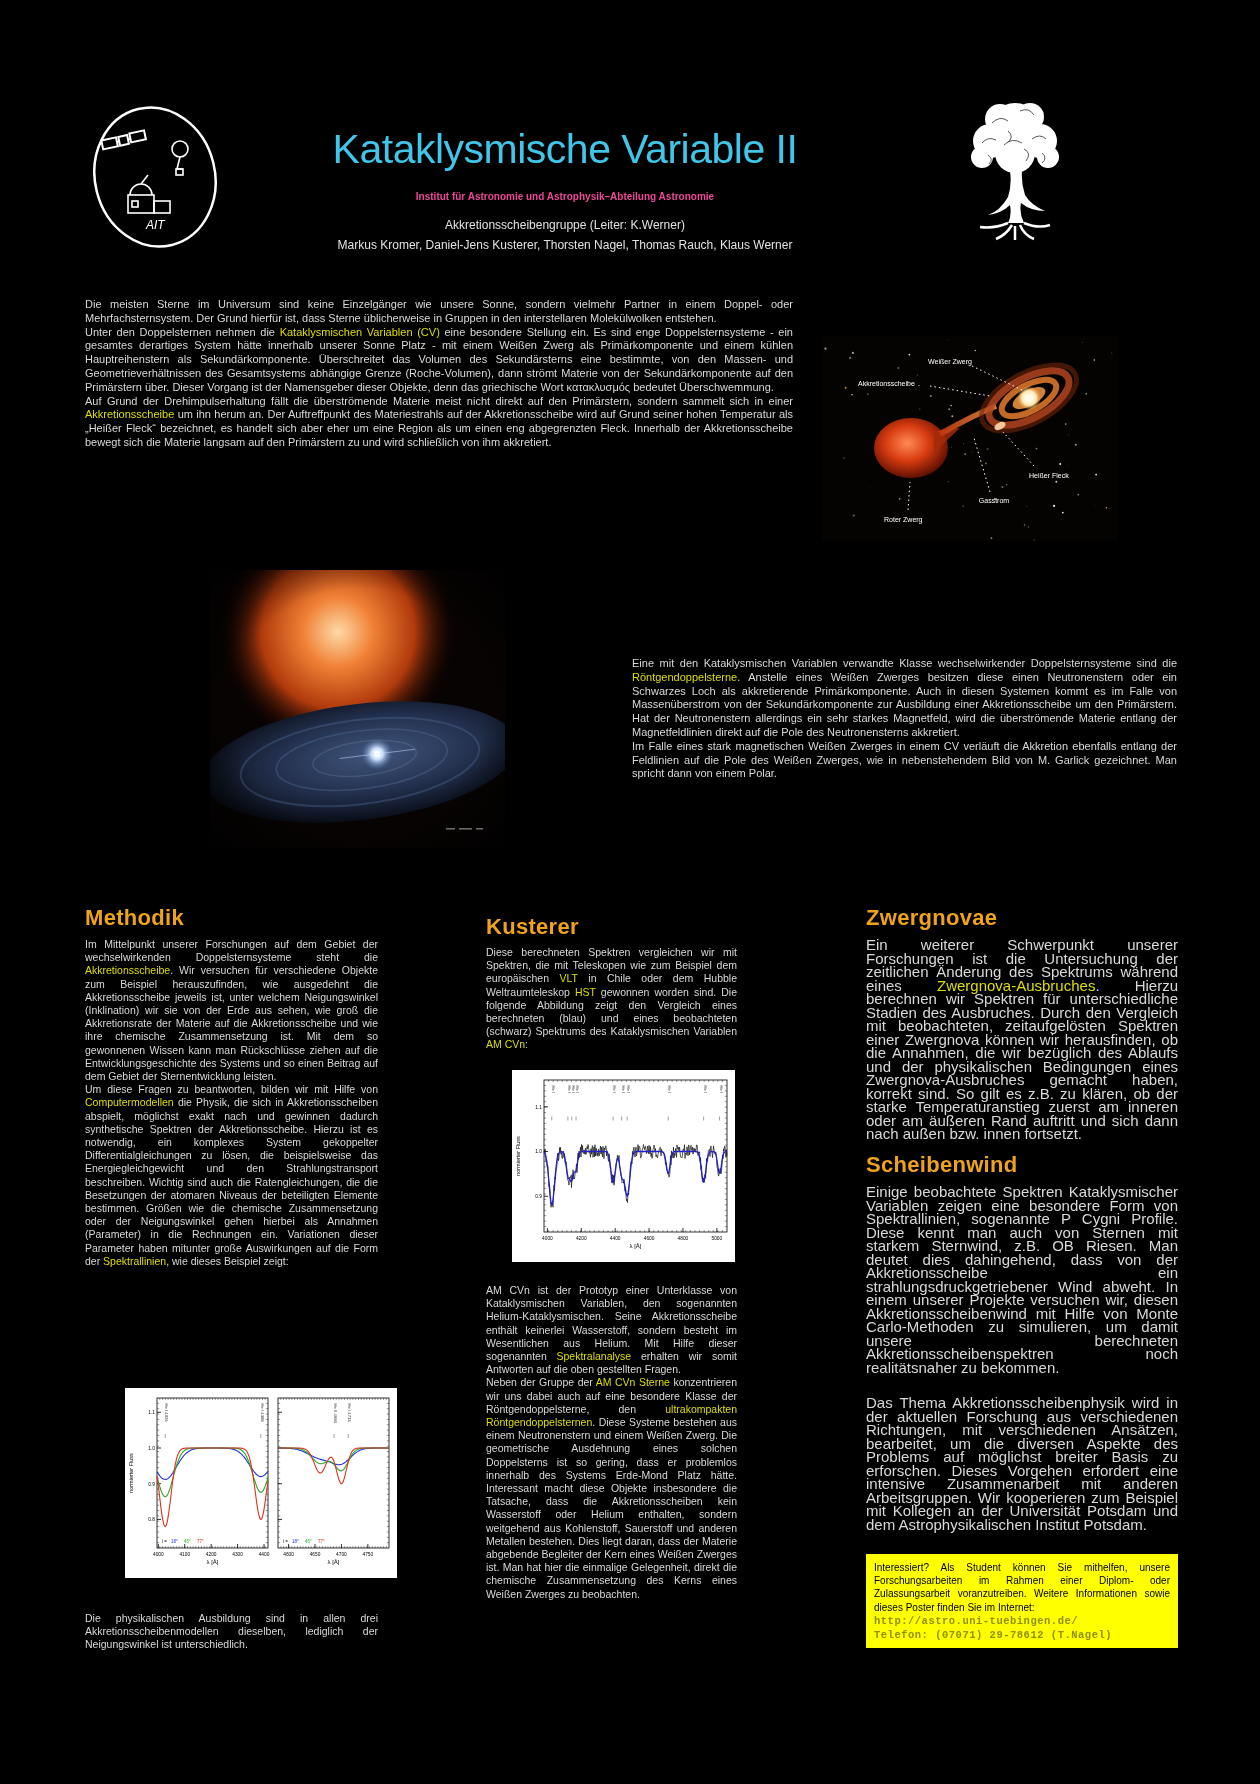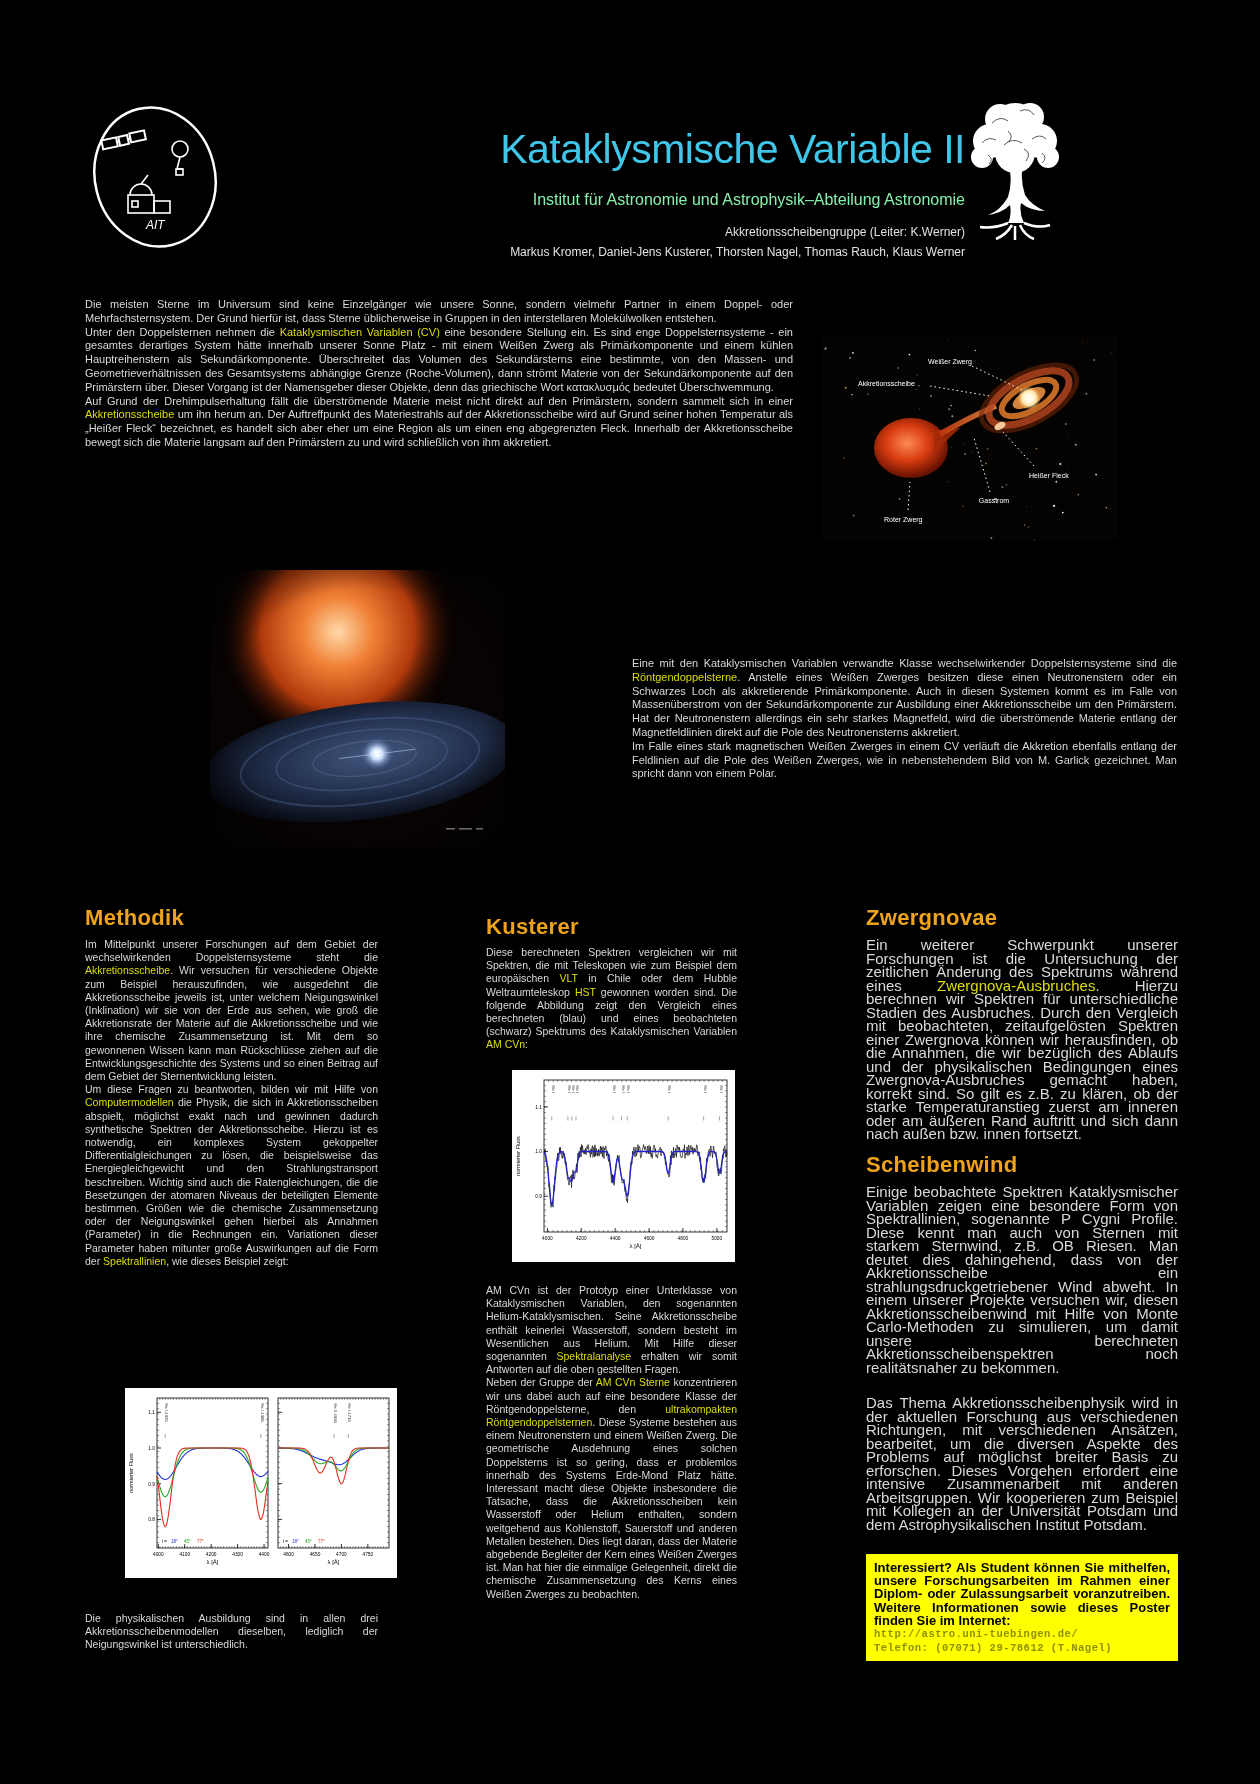--- a/index.html
+++ b/index.html
@@ -1,33 +1,33 @@
 <!DOCTYPE html>
 <html lang="de"><head>
 <meta charset="utf-8">
 <style>
   *{margin:0;padding:0;box-sizing:border-box}
   html,body{background:#1a1a1a}
   body{font-family:"Liberation Sans",sans-serif}
   #poster{position:relative;width:1260px;height:1784px;background:#000;margin:0 auto;overflow:hidden}
   .abs{position:absolute}
-  .center{text-align:right}
+  .center{text-align:center}
   .title{color:#3fc6e8;font-size:41px;letter-spacing:-.5px;white-space:nowrap}
-  .sub-cyan{color:#86efac;font-size:16px;font-weight:normal}
+  .sub-cyan{color:#ec4899;font-size:10px;font-weight:bold}
   .sub-white{color:#e2e2e2;font-size:12px}
   .body-text{color:#d9d9d9;text-align:justify}
   .body-text p{margin:0}
   .hl{color:#dede06}
   .fs11{font-size:11px;line-height:13.8px}
   .fs105{font-size:10.5px;line-height:13.2px}
   .fs11b{font-size:15px;line-height:13.5px}
   h2.sec{color:#efa31b;font-size:22px;font-weight:bold;letter-spacing:.3px}
   .figure{position:absolute;background:#fff}
   .interest-box{background:#ffff00;padding:7px 8px 6px 8px}
-  .ib-text{color:#000;font-weight:bold;font-size:13px;line-height:13.2px;text-align:justify;margin:0}
+  .ib-text{color:#000;font-weight:normal;font-size:10px;line-height:13.2px;text-align:justify;margin:0}
   .ib-mono{font-family:"Liberation Mono","DejaVu Sans Mono",monospace;color:#8f8f00;font-size:10.5px;line-height:14px;font-weight:bold;letter-spacing:.5px}
   .illus{position:absolute;overflow:hidden}
   svg text{font-family:"Liberation Sans",sans-serif}
 </style>
 </head>
 <body>
 
 <div id="poster">
 
   <svg class="abs" style="left:88px;top:103px" width="134" height="148" viewBox="0 0 134 148">

